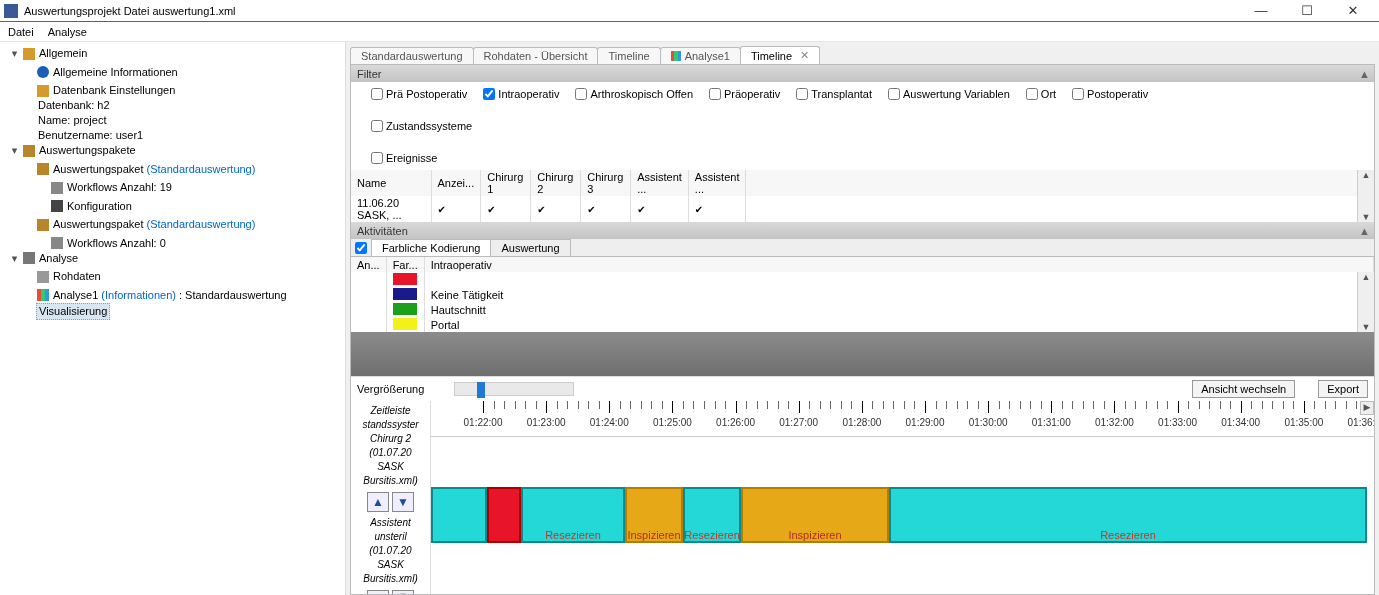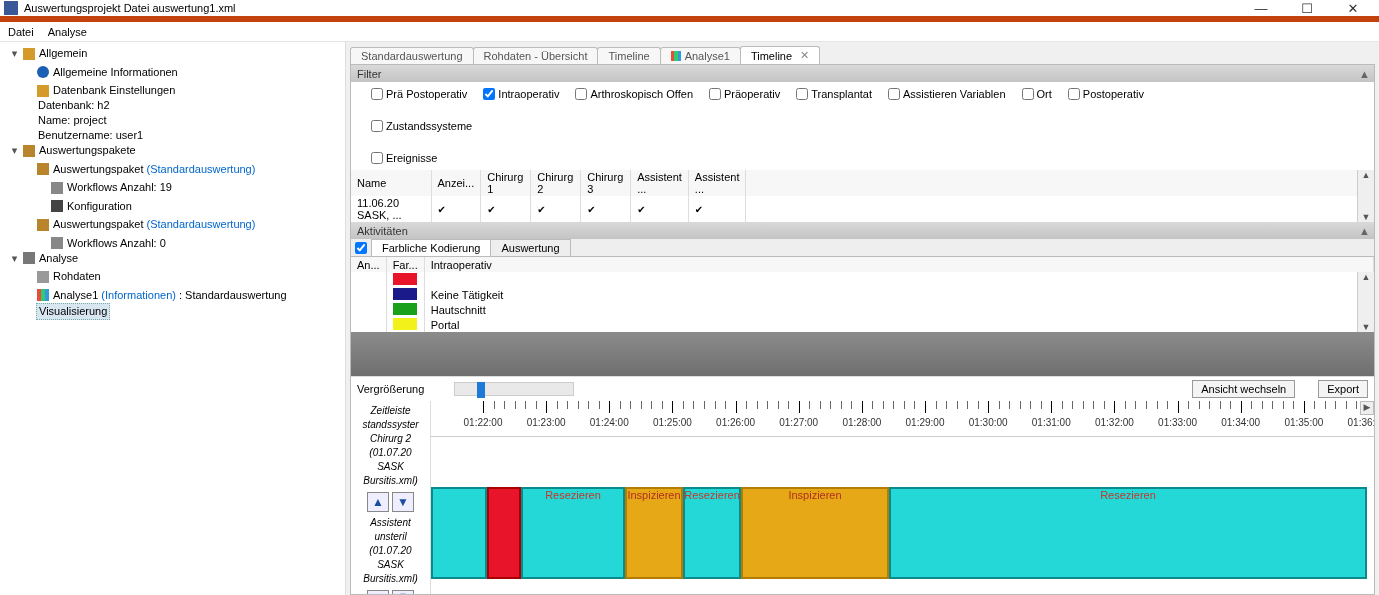--- a/index.html
+++ b/index.html
@@ -1,19 +1,19 @@
 <!DOCTYPE html>
 <html><head>
 <meta charset="utf-8">
 <style>
 * { box-sizing: border-box; margin: 0; padding: 0; font-family: "Segoe UI", Tahoma, sans-serif; font-size: 11px; }
 body { background: #fff; width: 1379px; height: 595px; overflow: hidden; color: #000; }
 
 
-.titlebar { height: 22px; display: flex; align-items: center; padding: 0 4px; border-bottom: 6px solid #c2410c; justify-content: flex-end; }
+.titlebar { height: 22px; display: flex; align-items: center; padding: 0 4px; border-bottom: 1px solid #c2410c; justify-content: flex-end; }
 .titlebar .app-icon { width: 14px; height: 14px; background: #3b5998; margin-right: 6px; display:inline-block; }
 .titlebar .title { flex: 1; color: #000; }
 .titlebar .win-btns { display: flex; gap: 18px; padding-right: 8px; }
 .titlebar .win-btn { width: 28px; text-align: center; color: #333; font-size: 13px; }
 
 
 .menubar { height: 20px; display: flex; align-items: center; padding: 0 8px; gap: 14px; border-bottom: 1px solid #e5e5e5; }
 .menubar span { color: #000; }
 
 
@@ -98,21 +98,21 @@
 .tl-right { flex:1; position:relative; }
 
 .ruler { height:36px; position:relative; border-bottom:1px solid #ccc; }
 .tick { position:absolute; top:0; width:1px; height:12px; background:#000; }
 .tick.minor { height:8px; background:#666; top:0;}
 .tick-label { position:absolute; top:16px; font-size:10px; color:#333; transform:translateX(-50%); }
 
 .track-gap { height:50px; }
 
 .track { height:72px; position:relative; }
-.seg { position:absolute; top:0; height:92px; border:2px solid #0a8a8a; display:flex; align-items:flex-start; justify-content:center; font-size:11px; }
+.seg { position:absolute; top:0; height:56px; border:2px solid #0a8a8a; display:flex; align-items:flex-end; justify-content:center; font-size:11px; }
 .seg.cyan { background:#24d8d8; color:#c0392b; }
 .seg.red { background:#e8152a; border-color:#a00; }
 .seg.orange { background:#e6a817; border-color:#b27d00; color:#b03020;}
 .seg .txt { pointer-events:none; }
 .tl-scroll-right { position:absolute; right:0; top:0; width:14px; height:14px; background:#eee; border:1px solid #bbb; text-align:center; font-size:9px; color:#555;}
 </style>
 </head>
 <body>
 
 <div class="titlebar">
@@ -274,21 +274,21 @@
           <label class="cb">
               <input type="checkbox" style="">
               <span>Präoperativ</span>
             </label>
           <label class="cb">
               <input type="checkbox" style="">
               <span>Transplantat</span>
             </label>
           <label class="cb">
               <input type="checkbox" style="">
-              <span>Assistieren Variablen</span>
+              <span>Auswertung Variablen</span>
             </label>
           <label class="cb">
               <input type="checkbox" style="">
               <span>Ort</span>
             </label>
           <label class="cb">
               <input type="checkbox" style="">
               <span>Postoperativ</span>
             </label>
         </div>

